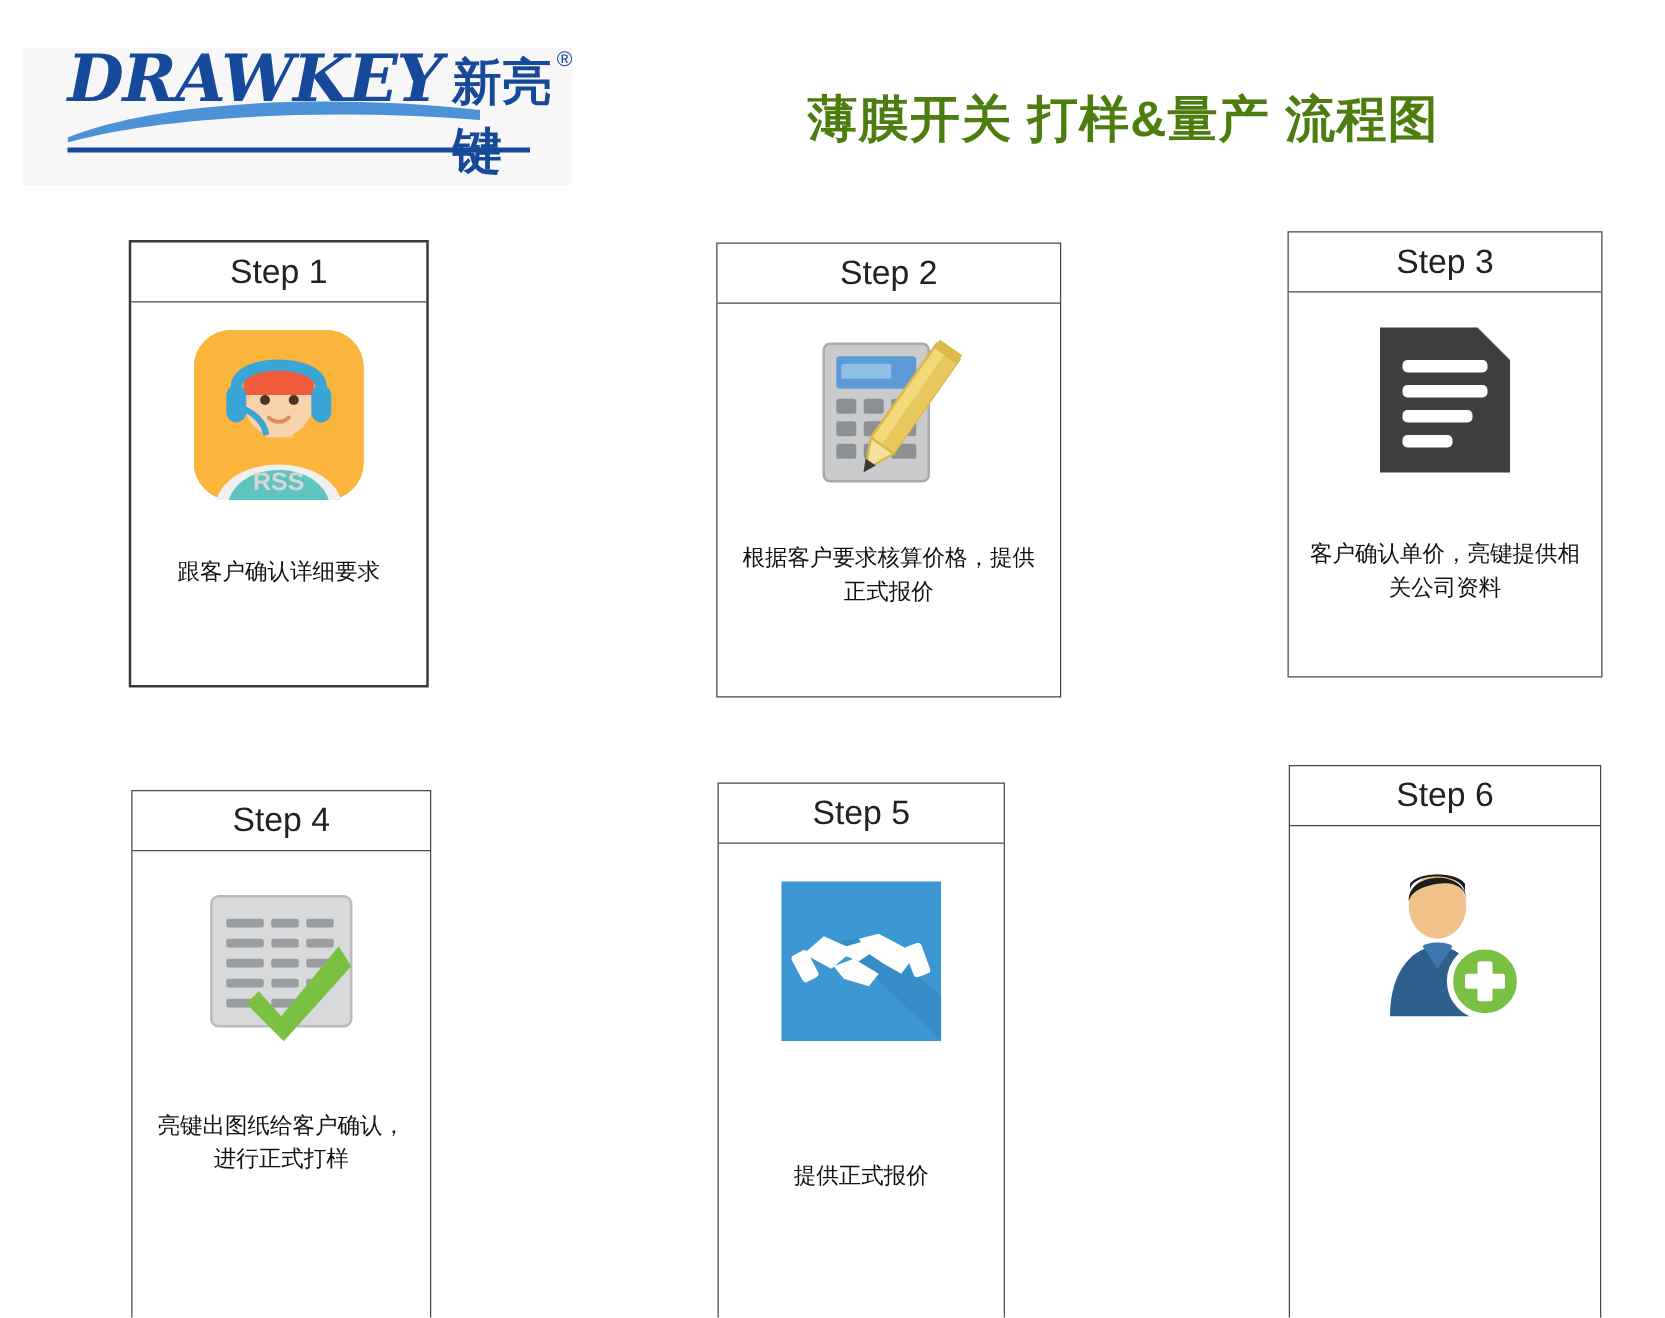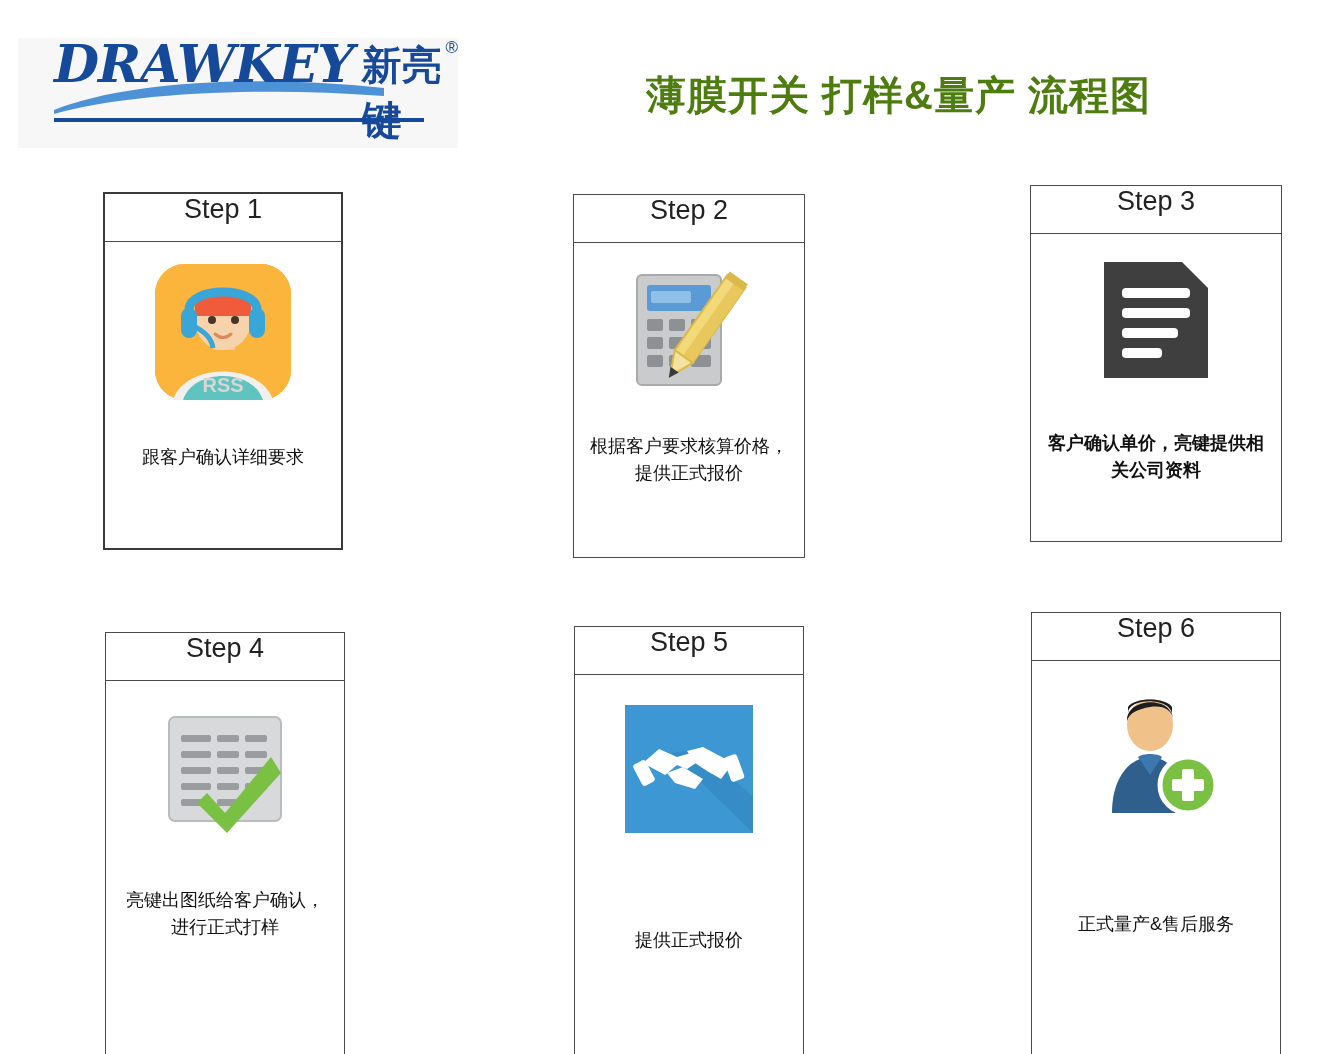--- a/index.html
+++ b/index.html
@@ -105,21 +105,21 @@
     border: 1px solid #4a4a4a;
     box-sizing: border-box;
   }
   .card.thick {
     border: 2px solid #3a3a3a;
   }
   .card-header {
     height: 48px;
     border-bottom: 1px solid #4a4a4a;
     display: flex;
-    align-items: flex-start;
+    align-items: center;
     justify-content: center;
     box-sizing: border-box;
   }
   .card-header .label {
     font-size: 27px;
     color: #222;
   }
   .card-body {
     position: relative;
     height: calc(100% - 48px);
@@ -138,32 +138,32 @@
     color: #111;
     text-align: center;
     line-height: 1.5;
     padding: 0 14px;
     box-sizing: border-box;
     width: 100%;
   }
 
   
   #card1 { left: 103px; top: 32px;  width: 240px; height: 358px; }
-  #card2 { left: 573px; top: 34px;  width: 232px; height: 364px; }
+  #card2 { left: 573px; top: 34px;  width: 276px; height: 364px; }
   #card3 { left: 1030px;top: 25px;  width: 252px; height: 357px; }
   #card4 { left: 105px; top: 472px; width: 240px; height: 517px; }
   #card5 { left: 574px; top: 466px; width: 230px; height: 525px; }
   #card6 { left: 1031px;top: 452px; width: 250px; height: 540px; }
 
   #card1 .icon-wrap { margin-top: 22px; }
   #card1 .caption   { margin-top: 44px; }
   #card2 .icon-wrap { margin-top: 20px; }
   #card2 .caption   { margin-top: 38px; text-align: center; }
   #card3 .icon-wrap { margin-top: 24px; }
-  #card3 .caption   { margin-top: 48px; font-weight: bold; }
+  #card3 .caption   { margin-top: 48px; }
   #card4 .icon-wrap { margin-top: 30px; }
   #card4 .caption   { margin-top: 52px; }
   #card5 .icon-wrap { margin-top: 30px; }
   #card5 .caption   { margin-top: 94px; }
   #card6 .icon-wrap { margin-top: 30px; }
   #card6 .caption   { margin-top: 92px; }
 </style>
 </head>
 <body>
 
@@ -330,17 +330,16 @@
           <ellipse cx="58" cy="34" rx="23" ry="26" fill="#f0c28a"></ellipse>
           <path d="M35 30 C 34 6, 82 4, 81 30 C 81 18, 70 14, 58 16 C 46 18, 37 22, 35 30 Z" fill="#1d1d1d"></path>
           <path d="M36 22 C 36 6, 80 6, 80 24 L80 16 C 74 6, 42 6, 36 16 Z" fill="#1d1d1d"></path>
           <path d="M20 122 C 20 84, 40 66, 58 66 C 76 66, 96 84, 96 122 Z" fill="#2f5f8c"></path>
           <path d="M46 66 L58 84 L70 66 C 66 62, 50 62, 46 66 Z" fill="#3c77ad"></path>
           <circle cx="96" cy="94" r="28" fill="#7ac143" stroke="#ffffff" stroke-width="5"></circle>
           <rect x="90" y="78" width="12" height="32" rx="2" fill="#ffffff"></rect>
           <rect x="80" y="88" width="32" height="12" rx="2" fill="#ffffff"></rect>
         </svg>
       </div>
-      <div class="caption">正式量产&amp;售后服务</div>
     </div>
   </div>
 
 </div>
 
 </body></html>

